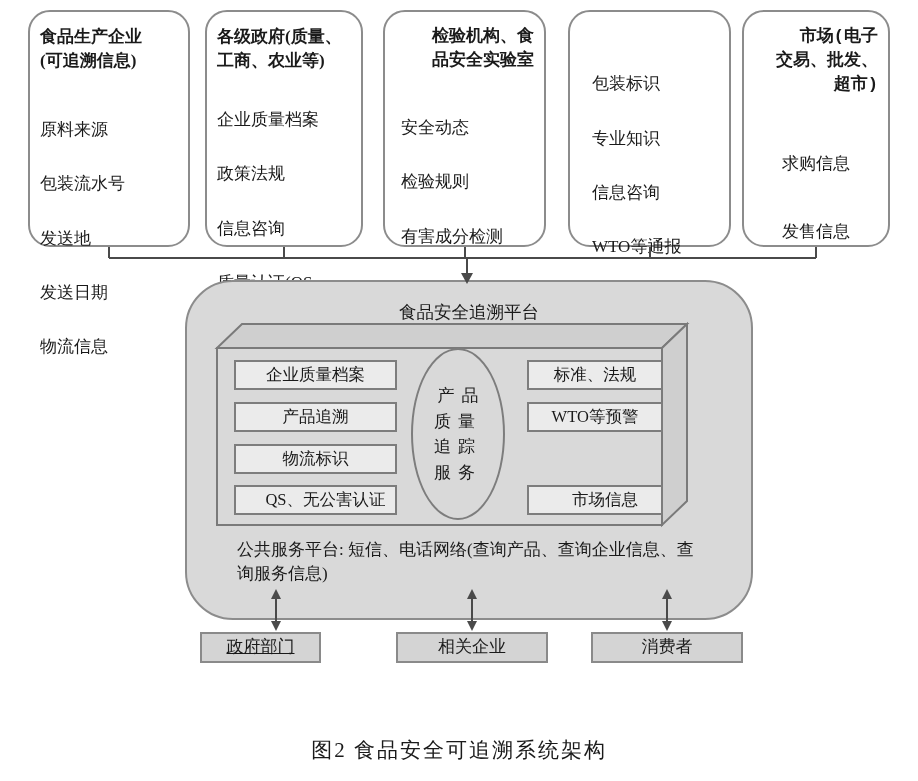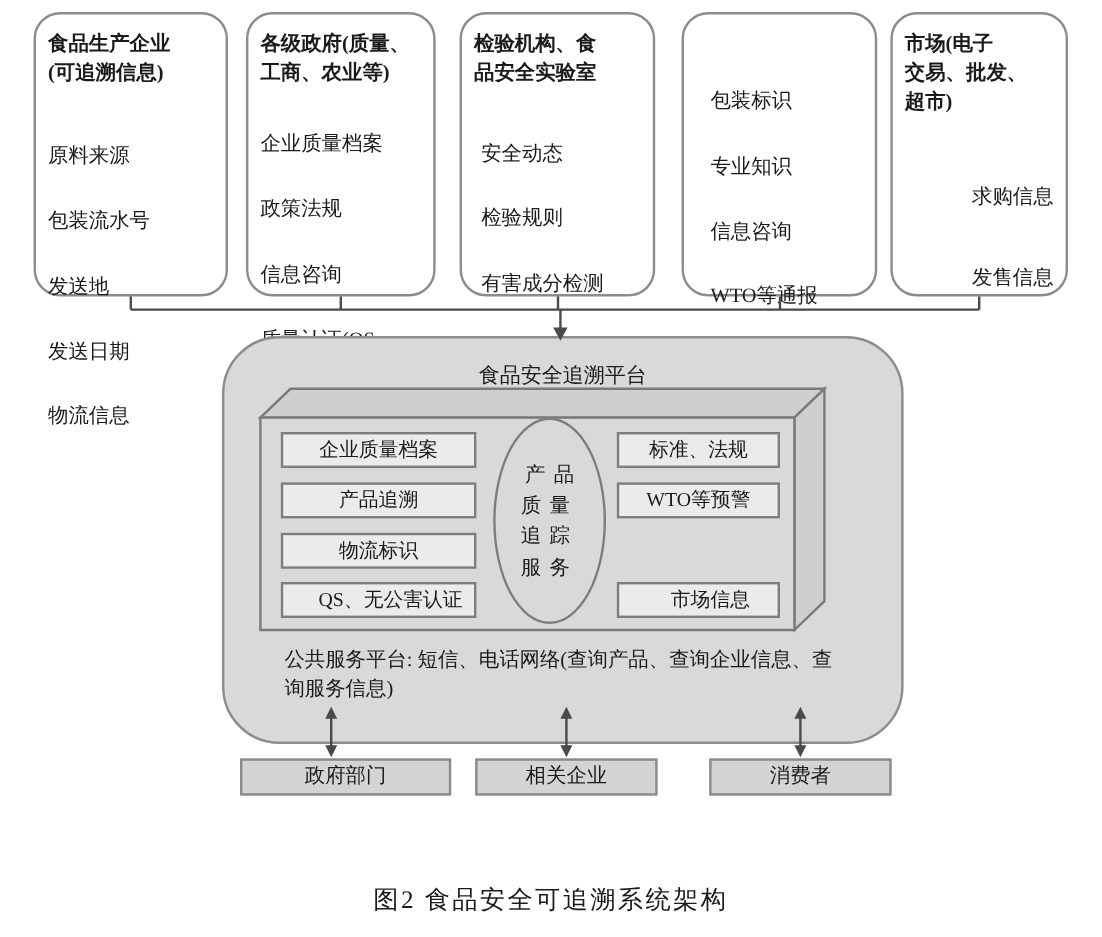--- a/index.html
+++ b/index.html
@@ -26,28 +26,28 @@
   .src1 { left:28px;  width:162px; }
   .src2 { left:205px; width:158px; }
   .src3 { left:383px; width:163px; }
   .src4 { left:568px; width:163px; }
   .src5 { left:742px; width:148px; }
 
   .src-title {
     font-weight:bold; font-size:17px; line-height:1.4;
     white-space:pre-line;
   }
-  .src3 .src-title, .src4 .src-title, .src5 .src-title { text-align:left; }
+  .src3 .src-title, .src4 .src-title, .src5 .src-title { text-align:right;font-family:Liberation Mono, monospace; }
 
   .src-items { font-size:17px; line-height:1.6; white-space:pre-line; }
   .src1 .src-items { margin-top:16px; }
   .src2 .src-items { margin-top:6px; }
   .src3 .src-items { margin-top:14px; padding-left:6px; }
   .src4 .src-items { margin-top:18px; padding-left:12px; }
-  .src5 .src-items { margin-top:26px; text-align:right; }
+  .src5 .src-items { margin-top:26px; text-align:center; }
   .src5 .src-item + .src-item { margin-top:14px; }
 
   
   .platform {
     position:absolute; left:185px; top:280px;
     width:568px; height:340px;
     background:#d9d9d9;
     border:2px solid #8c8c8c;
     border-radius:48px;
   }
@@ -58,21 +58,21 @@
   .box3d { position:absolute; left:0; top:0; }
 
   .mod {
     position:absolute; height:30px;
     background:#ebebeb;
     border:2px solid #7d7d7d;
     font-size:16.5px; text-align:center; line-height:26px;
     white-space:nowrap; overflow:hidden;
   }
   .mod.colL { left:47px;  width:163px; }
-  .mod.colR { left:327px; width:136px; }
+  .mod.colR { left:340px; width:136px; }
   .rowA { top:78px; }
   .rowB { top:120px; }
   .rowC { top:162px; }
   .rowD { top:203px;padding-left:20px; }
 
   .ellipse {
     position:absolute; left:224px; top:66px;
     width:94px; height:172px;
     background:#d9d9d9;
     border:2px solid #7d7d7d;
@@ -89,21 +89,21 @@
     font-size:17px; line-height:1.42;
   }
 
   
   .endpoint {
     position:absolute; top:632px; height:31px;
     background:#d4d4d4;
     border:2px solid #8a8a8a;
     text-align:center; font-size:17px; line-height:26px;
   }
-  .ep1 { left:200px; width:176px; }
+  .ep1 { left:200px; width:121px;text-decoration:underline; }
   .ep2 { left:396px; width:152px; }
   .ep3 { left:591px; width:152px; }
 
   
   .caption {
     position:absolute; top:736px; left:0; width:100%;
     text-align:center; font-size:21px; letter-spacing:2px;
   }
 
   .connectors { position:absolute; left:0; top:0; pointer-events:none; }

